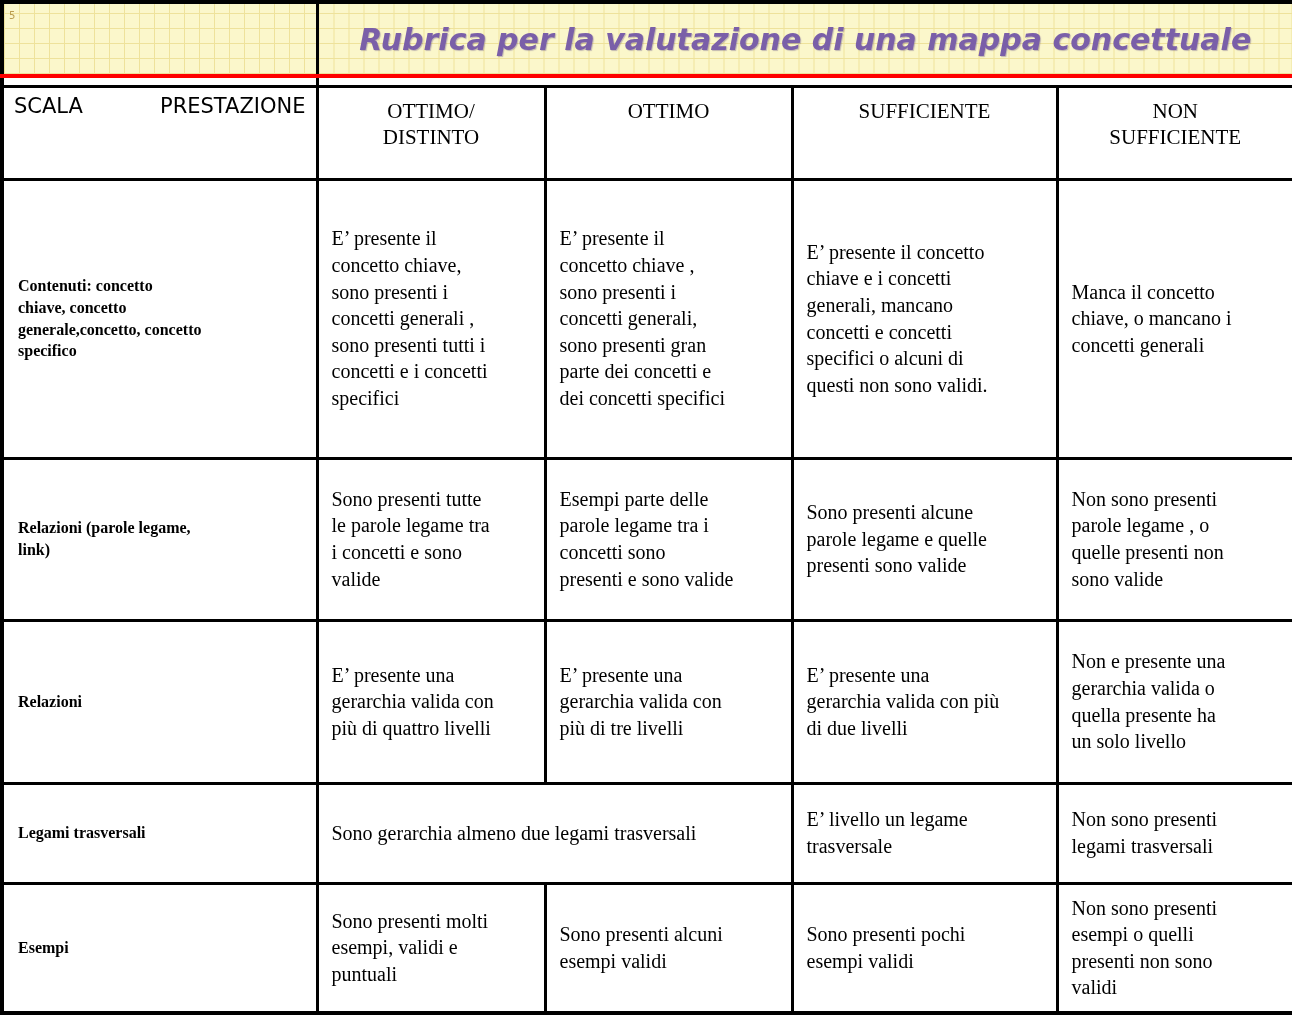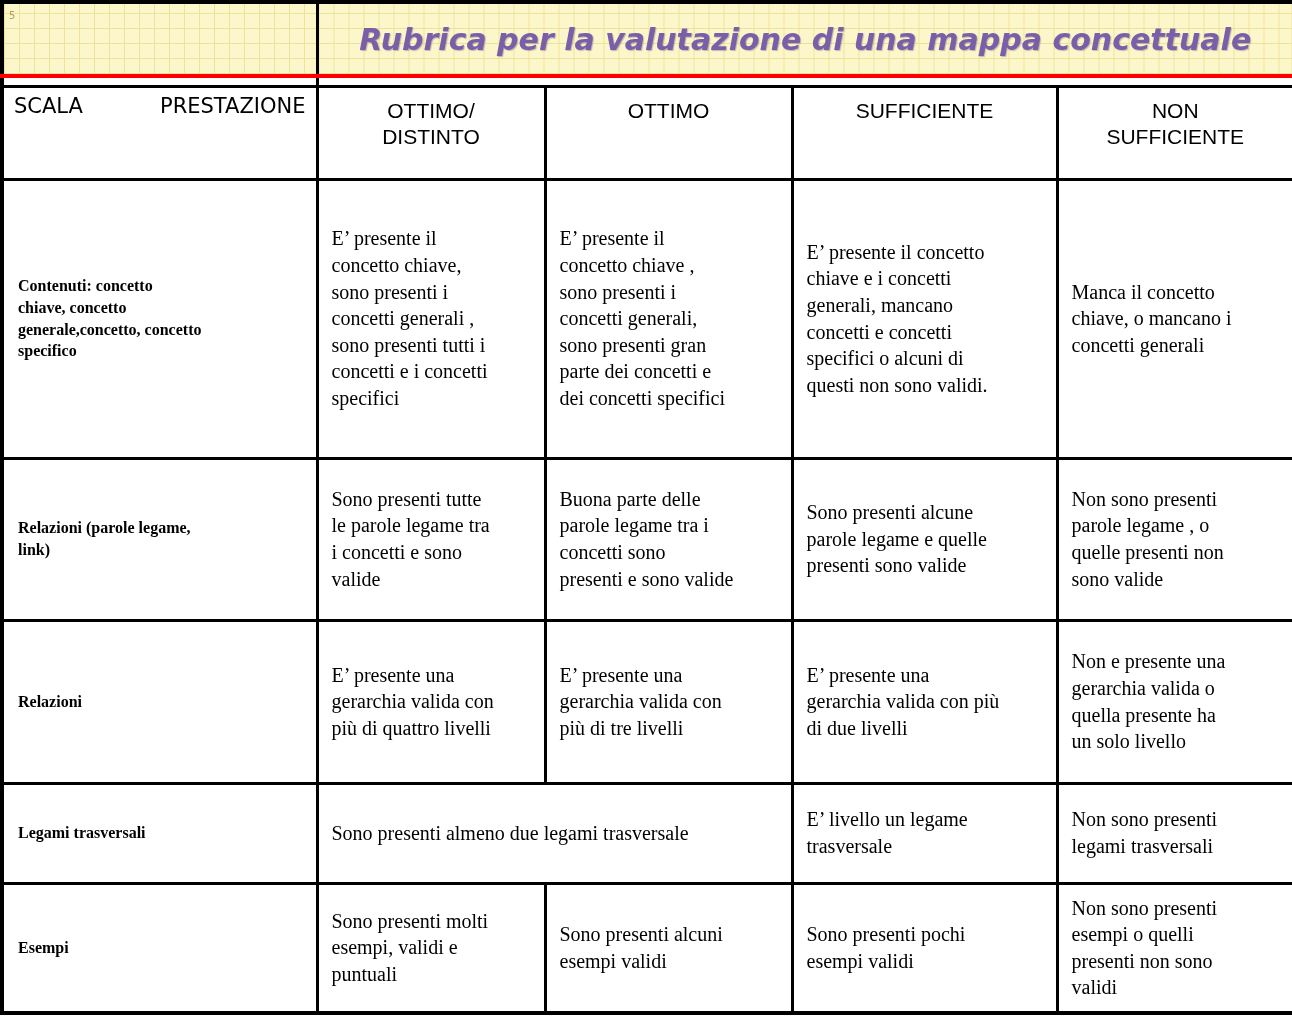--- a/index.html
+++ b/index.html
@@ -58,21 +58,21 @@
 
   
   tr.gap-row { height: 10px; }
   tr.gap-row td { border: none; background: #fff; }
   tr.gap-row td.gap-c1 { border-left: 4px solid var(--border); border-right: 3px solid var(--border); }
   tr.gap-row td.gap-rest { border-right: 4px solid var(--border); }
 
   
   tr.header-row { height: 92px; }
   .hdr {
-    font-family: Liberation Sans, sans-serif;
+    font-family: Liberation Serif, serif;
     font-size: 21px;
     vertical-align: top;
     text-align: center;
     padding-top: 10px;
     white-space: pre-line;
     line-height: 1.25;
   }
   td.scale-cell {
     font-family: "DejaVu Sans", sans-serif;
     font-size: 21px;
@@ -176,21 +176,21 @@
 concetti generali</td>
     </tr>
 
     <tr class="r2">
       <td class="crit">Relazioni (parole legame,
 link)</td>
       <td class="body-cell">Sono presenti tutte
 le parole legame tra
 i concetti e sono
 valide</td>
-      <td class="body-cell">Buona parte delle
+      <td class="body-cell">Esempi parte delle
 parole legame tra i
 concetti sono
 presenti e sono valide</td>
       <td class="body-cell">Sono presenti alcune
 parole legame e quelle
 presenti sono valide</td>
       <td class="body-cell">Non sono presenti
 parole legame , o
 quelle presenti non
 sono valide</td>
@@ -208,21 +208,21 @@
 gerarchia valida con più
 di due livelli</td>
       <td class="body-cell">Non e presente una
 gerarchia valida o
 quella presente ha
 un solo livello</td>
     </tr>
 
     <tr class="r4">
       <td class="crit">Legami trasversali</td>
-      <td class="body-cell" colspan="2">Sono presenti almeno due legami trasversale</td>
+      <td class="body-cell" colspan="2">Sono gerarchia almeno due legami trasversali</td>
       <td class="body-cell">E’ livello un legame
 trasversale</td>
       <td class="body-cell">Non sono presenti
 legami trasversali</td>
     </tr>
 
     <tr class="r5">
       <td class="crit">Esempi</td>
       <td class="body-cell">Sono presenti molti
 esempi, validi e

